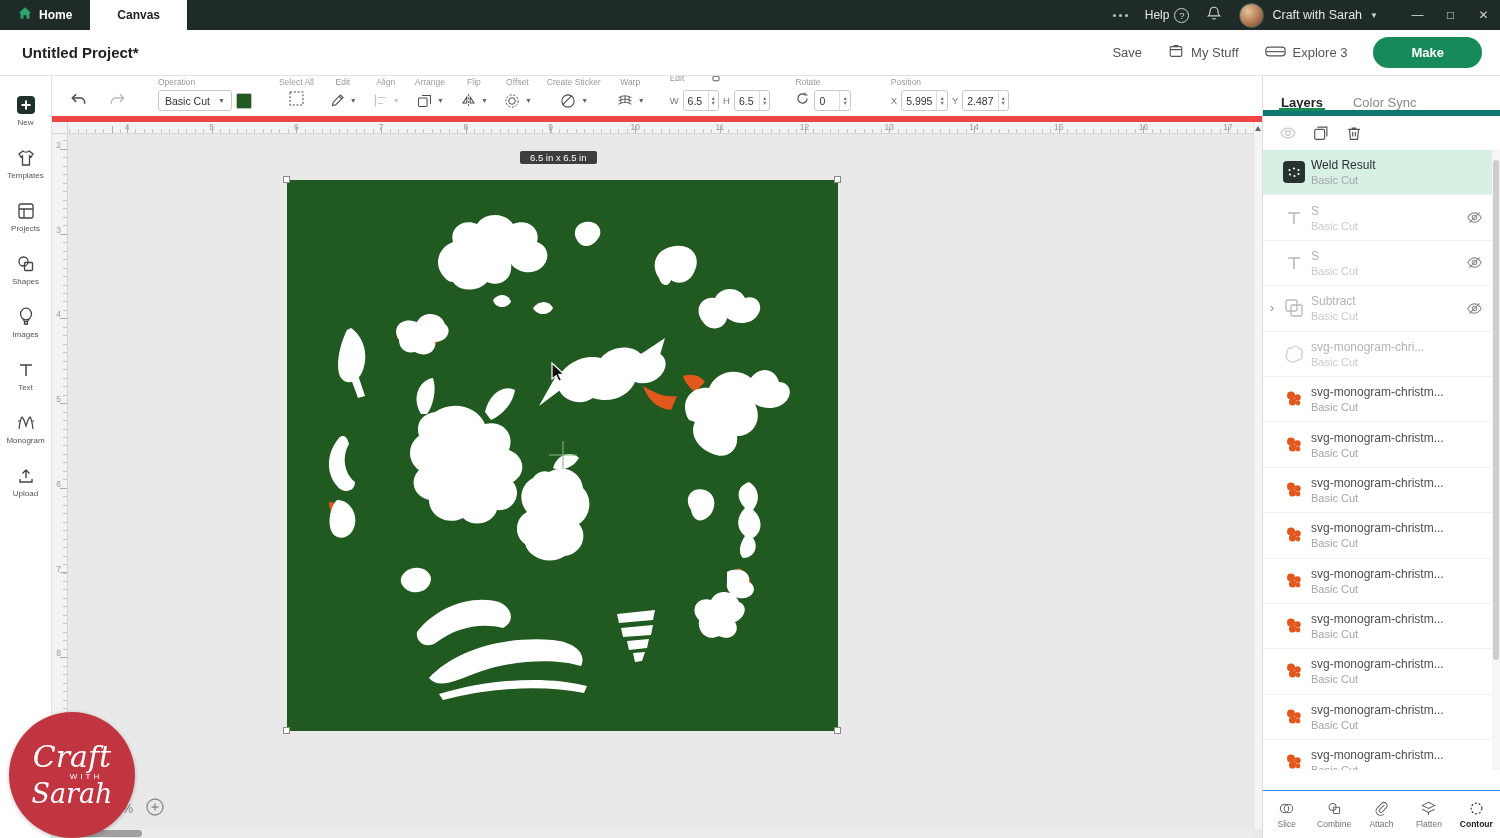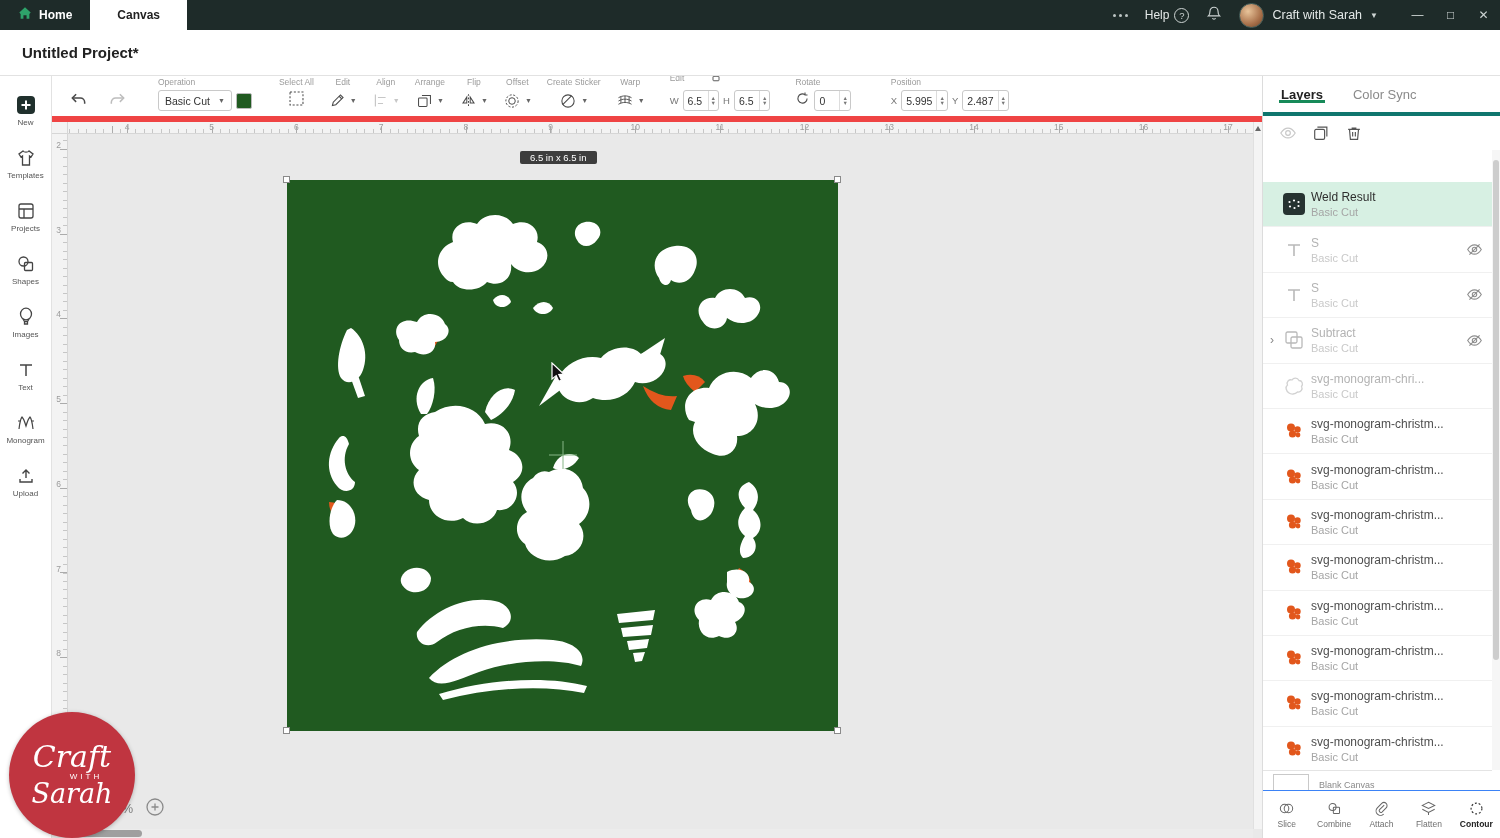--- a/index.html
+++ b/index.html
@@ -77,29 +77,29 @@
   .zoom-controls { position:absolute; left:70px; bottom:18px; display:flex; align-items:center; gap:12px; color:#7c7c7c; font-size:12.5px; z-index:10; }
 
   
   .logo { position:absolute; left:9px; top:712px; width:126px; height:126px; border-radius:50%; background:var(--logo-red); z-index:50; display:flex; flex-direction:column; align-items:center; justify-content:center; color:#fff; box-shadow:0 1px 4px rgba(0,0,0,.25); }
   .logo-craft { font-family:"DejaVu Serif",serif; font-style:italic; font-size:30px; line-height:.9; }
   .logo-with  { font-size:8px; letter-spacing:3px; margin:2px 0 1px 28px; }
   .logo-sarah { font-family:"DejaVu Serif",serif; font-style:italic; font-size:27px; line-height:.9; }
 
   
   .layers-panel { position:absolute; top:76px; right:0; width:238px; bottom:0; background:#fff; border-left:1px solid #dcdcdc; z-index:20; }
-  .ltabs { height:40px; display:flex; align-items:center; padding-left:16px; gap:26px; border-bottom:4px solid #0f766e; }
+  .ltabs { height:40px; display:flex; align-items:flex-end; padding-left:16px; gap:26px; border-bottom:6px solid #0f766e; }
   .ltab { font-size:13px; color:#8a8a8a; display:flex; align-items:center; position:relative; padding:0 2px; }
   .ltab.active { color:#222; font-weight:700; }
   .ltab.active::after { content:""; position:absolute; left:0; right:0; bottom:-1px; height:3px; background:var(--accent-green); }
   .lactions { height:34px; display:flex; align-items:center; gap:15px; padding-left:16px; }
   .lactions svg { width:18px; height:18px; display:block; }
   .layers-list { position:absolute; top:74px; bottom:68px; left:0; right:8px; overflow:hidden; }
   .layer-row { height:45.4px; display:flex; align-items:center; border-bottom:1px solid #f0f0f0; padding:0 8px 0 4px; gap:4px; background:#fff; }
-  .layer-row.selected { background:var(--selected-layer-bg);margin-top:32px; }
+  .layer-row.selected { background:var(--selected-layer-bg); }
   .chev { width:10px; font-size:12px; color:#888; text-align:center; }
   .licon { width:26px; display:flex; justify-content:center; }
   .licon svg { width:22px; height:22px; display:block; }
   .ltxt { display:flex; flex-direction:column; gap:2px; flex:1; min-width:0; }
   .lname { font-size:12px; color:#4e4e4e; white-space:nowrap; overflow:hidden; }
   .lsub  { font-size:11px; color:#a5a5a5; }
   .layer-row.dimmed .lname { color:#b3b3b3; }
   .layer-row.dimmed .lsub  { color:#c9c9c9; }
   .layer-row.selected .lname { color:#2e2e2e; }
   .leye { width:20px; display:flex; justify-content:center; }
@@ -156,20 +156,44 @@
       <span class="win-btns">
         <span class="win-btn">—</span>
         <span class="win-btn">□</span>
         <span class="win-btn">✕</span>
       </span>
     </div>
   </div>
 
   <div class="header">
     <div class="project-title">Untitled Project*</div>
+    <div class="header-right">
+      <span class="hdr-link">
+        <span>Save</span>
+      </span>
+      <span class="hdr-link">
+        <span>
+          <svg width="16" height="16" viewBox="0 0 18 18" fill="none" stroke="#555" stroke-width="1.3">
+              <rect x="2.5" y="4" width="13" height="11" rx="1.5"></rect>
+              <path d="M2.5 7.5h13M7 4V2.8h4V4"></path>
+            </svg>
+        </span>
+        <span>My Stuff</span>
+      </span>
+      <span class="hdr-link">
+        <span>
+          <svg width="21" height="15" viewBox="0 0 24 16" fill="none" stroke="#555" stroke-width="1.3">
+              <rect x="1" y="3" width="22" height="10" rx="3.5"></rect>
+              <path d="M1.5 8.2h21"></path>
+            </svg>
+        </span>
+        <span>Explore 3</span>
+      </span>
+      <button class="make-button">Make</button>
+    </div>
   </div>
 
   <div class="toolbar">
     <span class="tool-btn">
       <svg width="19" height="19" viewBox="0 0 20 20" fill="none" stroke="#4a4a4a" stroke-width="1.6">
           <path d="M7.5 4.5 3.5 8.5l4 4"></path>
           <path d="M3.5 8.5H12a4.5 4.5 0 0 1 4.5 4.5v1.5"></path>
         </svg>
     </span>
     <span class="tool-btn">
@@ -782,24 +806,20 @@
             <span class="lname">svg-monogram-christm...</span>
             <span class="lsub">Basic Cut</span>
           </span>
         </div>
       </div>
 
     <div class="panel-scroll">
       <span class="panel-scroll-thumb"></span>
     </div>
 
-    <div class="blank-canvas-row">
-      <span class="bc-thumb"></span>
-      <span class="bc-label">Blank Canvas</span>
-    </div>
 
     <div class="bottom-actions">
         <div class="action">
           <span>
             <svg viewBox="0 0 22 22" fill="none" stroke="#666" stroke-width="1.3">
               <circle cx="8.5" cy="11" r="5.5"></circle>
               <circle cx="13.5" cy="11" r="5.5"></circle>
             </svg>
           </span>
           <span class="action-label">Slice</span>

